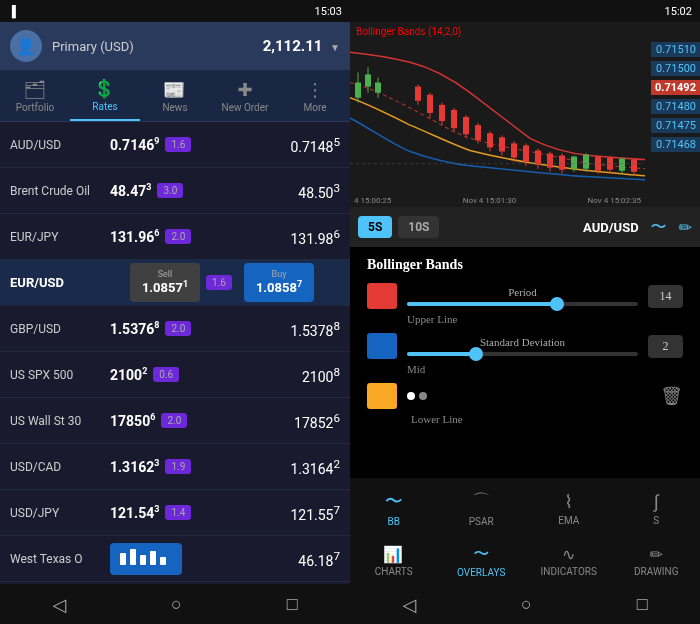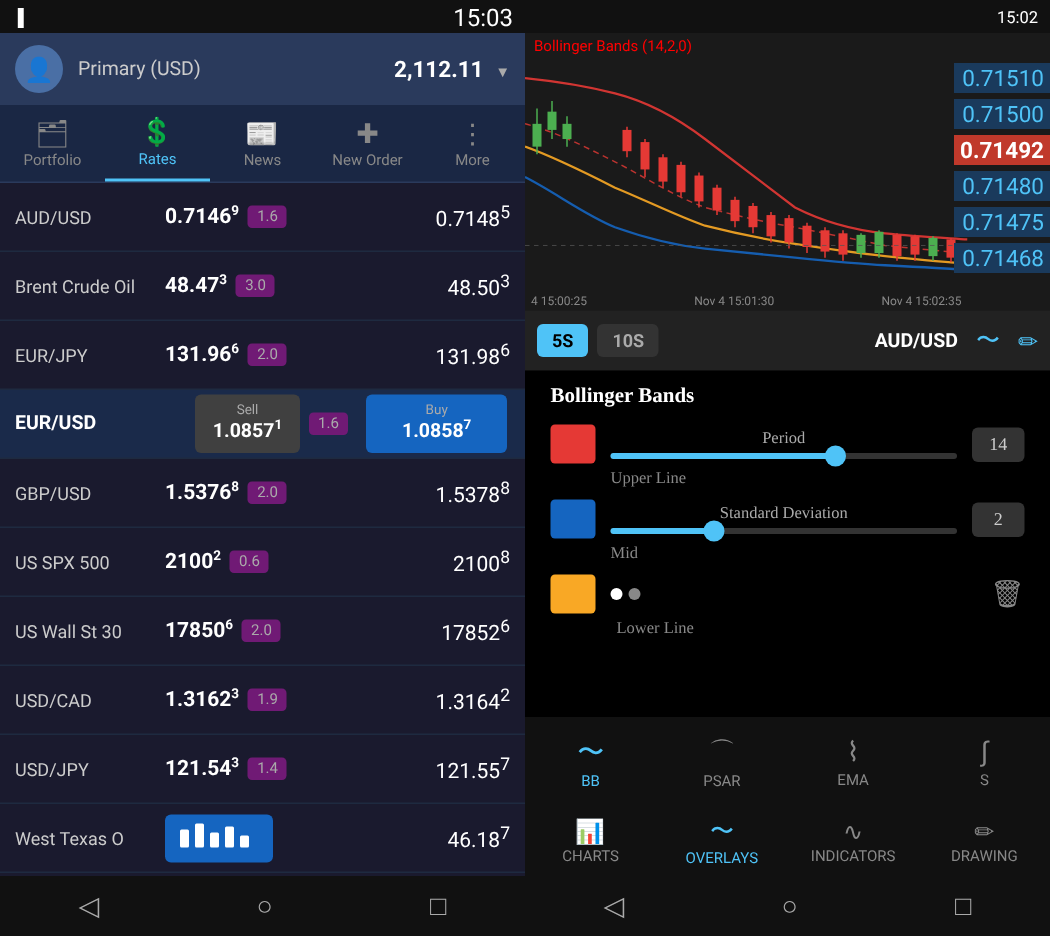--- a/index.html
+++ b/index.html
@@ -27,21 +27,21 @@
       height: 22px;
       background: #111;
       display: flex;
       align-items: center;
       justify-content: space-between;
       padding: 0 8px;
       font-size: 11px;
       color: #fff;
     }
     .status-bar-left { display: flex; gap: 6px; align-items: center; }
-    .status-bar-right { display: flex; gap: 4px; align-items: center; font-size: 16px; }
+    .status-bar-right { display: flex; gap: 4px; align-items: center; font-size: 11px; }
 
     
     .account-header {
       background: #2a3a5c;
       display: flex;
       align-items: center;
       padding: 8px 10px;
       gap: 10px;
       height: 48px;
     }
@@ -107,21 +107,21 @@
       flex-shrink: 0;
     }
     .market-name.bold { color: #fff; font-weight: bold; font-size: 13px; }
     .market-price {
       font-size: 14px;
       color: #fff;
       font-weight: bold;
     }
     .market-price sup { font-size: 9px; }
     .market-spread {
-      background: #701a75;
+      background: #6d28d9;
       color: #aaa;
       font-size: 10px;
       padding: 2px 0;
       border-radius: 3px;
       margin: 0 6px;
       min-width: 26px;
       text-align: center;
     }
     .market-price2 {
       font-size: 14px;
@@ -136,21 +136,21 @@
       padding: 6px 10px;
       font-size: 12px;
       text-align: center;
       min-width: 70px;
       margin-left: 20px;
     }
     .buy-btn {
       background: #1565c0;
       color: #fff;
       border-radius: 4px;
-      padding: 6px 24px;
+      padding: 6px 0;
       font-size: 12px;
       text-align: center;
       min-width: 70px;
       margin-left: 6px;
     }
     .sell-label, .buy-label { font-size: 9px; color: #aaa; }
     .sell-price, .buy-price { font-size: 13px; font-weight: bold; }
     .sell-price sup, .buy-price sup { font-size: 9px; }
 
     
@@ -206,21 +206,21 @@
     }
 
     
     .chart-price-labels {
       position: absolute;
       right: 0;
       top: 20px;
       display: flex;
       flex-direction: column;
       gap: 4px;
-      font-size: 15px;
+      font-size: 11px;
     }
     .price-label {
       background: #1a3a5c;
       color: #4fc3f7;
       padding: 1px 4px;
       text-align: right;
     }
     .price-label.highlight { background: #c0392b; color: #fff; font-weight: bold; }
 
     

